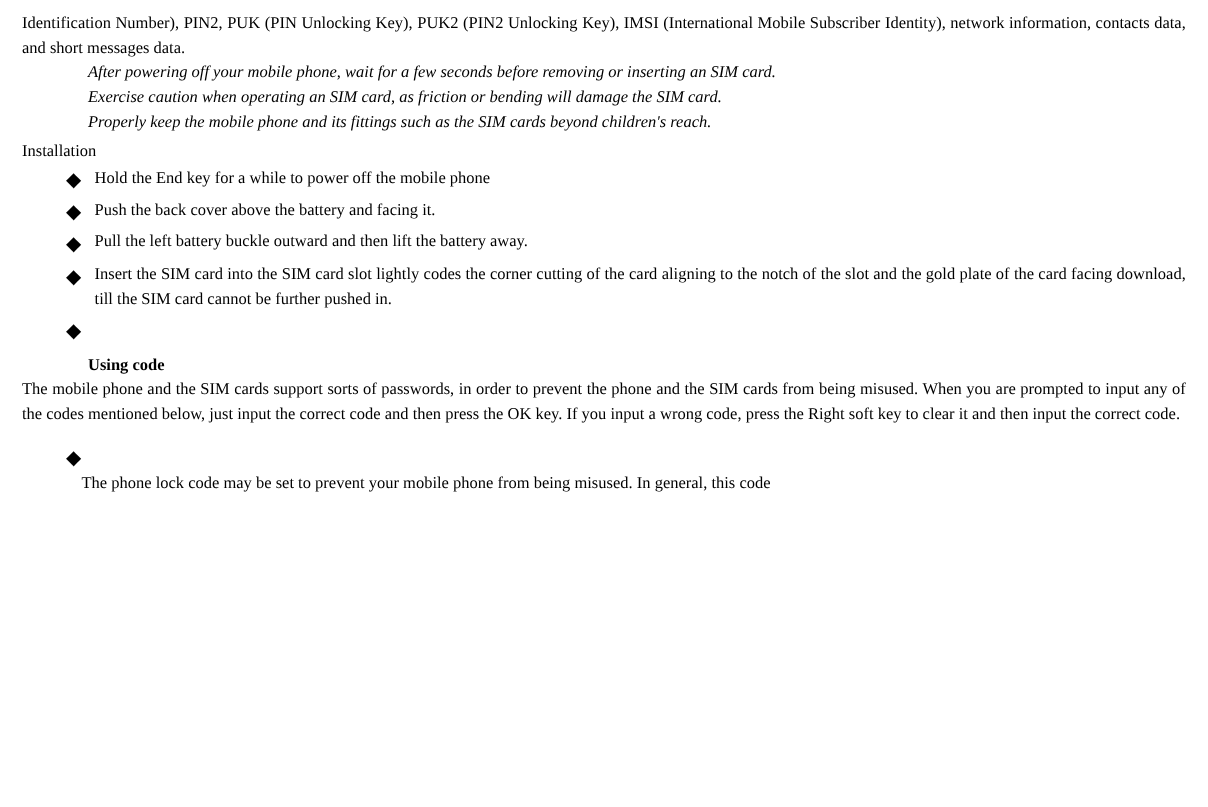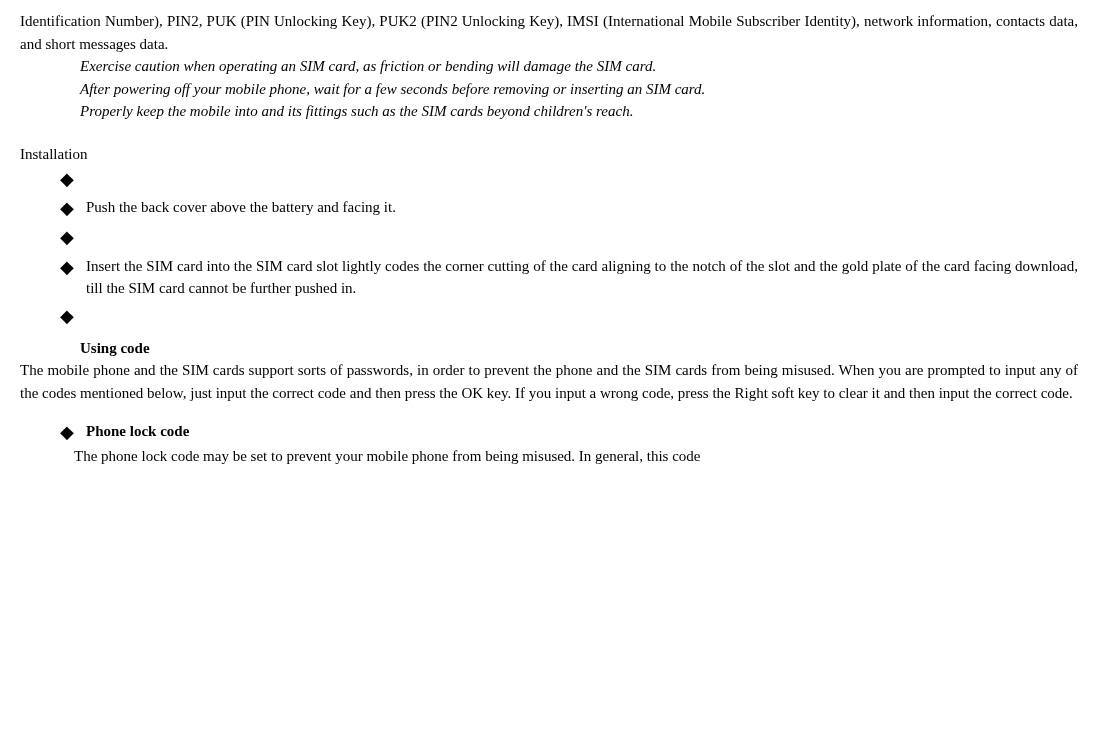--- a/index.html
+++ b/index.html
@@ -30,21 +30,21 @@
     .indent-block {
       margin-left: 60px;
     }
 
     .italic-block {
       font-style: italic;
       text-align: justify;
     }
 
     .installation-heading {
-      margin-top: 20px;
+      margin-top: 4px;
       margin-bottom: 2px;
     }
 
     .bullet-list {
       list-style: none;
       margin: 0;
       padding: 0;
     }
 
     .bullet-list li {
@@ -110,55 +110,54 @@
   </style>
 </head>
 <body>
 
 <div class="main-content">
 
   <p class="justified">Identification  Number),  PIN2,  PUK  (PIN  Unlocking  Key),  PUK2  (PIN2  Unlocking  Key),  IMSI (International Mobile Subscriber Identity), network information, contacts data, and short messages data.</p>
 
 
   <div class="indent-block">
+    <p class="italic-block">After powering off your mobile phone, wait for a few seconds before removing or inserting an SIM card.</p>
     <p class="italic-block">Exercise caution when operating an SIM card, as friction or bending will damage the SIM card.</p>
-    <p class="italic-block">After powering off your mobile phone, wait for a few seconds before removing or inserting an SIM card.</p>
-    <p class="italic-block">Properly keep the mobile into and its fittings such as the SIM cards beyond children's reach.</p>
+    <p class="italic-block">Properly keep the mobile phone and its fittings such as the SIM cards beyond children's reach.</p>
   </div>
 
   <p class="installation-heading">Installation</p>
 
   <ul class="bullet-list">
     <li>
       <span class="bullet-diamond">◆</span>
+      <span class="bullet-text">Hold the End key for a while to power off the mobile phone</span>
     </li>
     <li>
       <span class="bullet-diamond">◆</span>
       <span class="bullet-text">Push the back cover above the battery and facing it.</span>
     </li>
     <li>
       <span class="bullet-diamond">◆</span>
+      <span class="bullet-text">Pull the left battery buckle outward and then lift the battery away.</span>
     </li>
     <li>
       <span class="bullet-diamond">◆</span>
       <span class="bullet-text">Insert the SIM card into the SIM card slot lightly codes the corner cutting of the card aligning to the notch of the slot and the gold plate of the card facing download, till the SIM card cannot be further pushed in.</span>
     </li>
     <li>
       <span class="bullet-diamond">◆</span>
     </li>
   </ul>
 
   <div class="using-code-section">
     <p class="using-code-heading">Using code</p>
     <p class="using-code-para">The mobile phone and the SIM cards support sorts of passwords, in order to prevent the phone and the SIM cards from being misused. When you are prompted to input any of the codes mentioned below, just input the correct code and then press the OK key. If you input a wrong code, press the Right soft key to clear it and then input the correct code.</p>
   </div>
 
   <div class="phone-lock-bullet">
     <span class="bullet-diamond">◆</span>
-    <span class="phone-lock-text">
-      <span class="phone-lock-bold">Phone lock code</span>
-    </span>
   </div>
 
   <p class="phone-lock-para">The phone lock code may be set to prevent your mobile phone from being misused. In general, this code</p>
 
 
 </div>
 
 </body></html>

